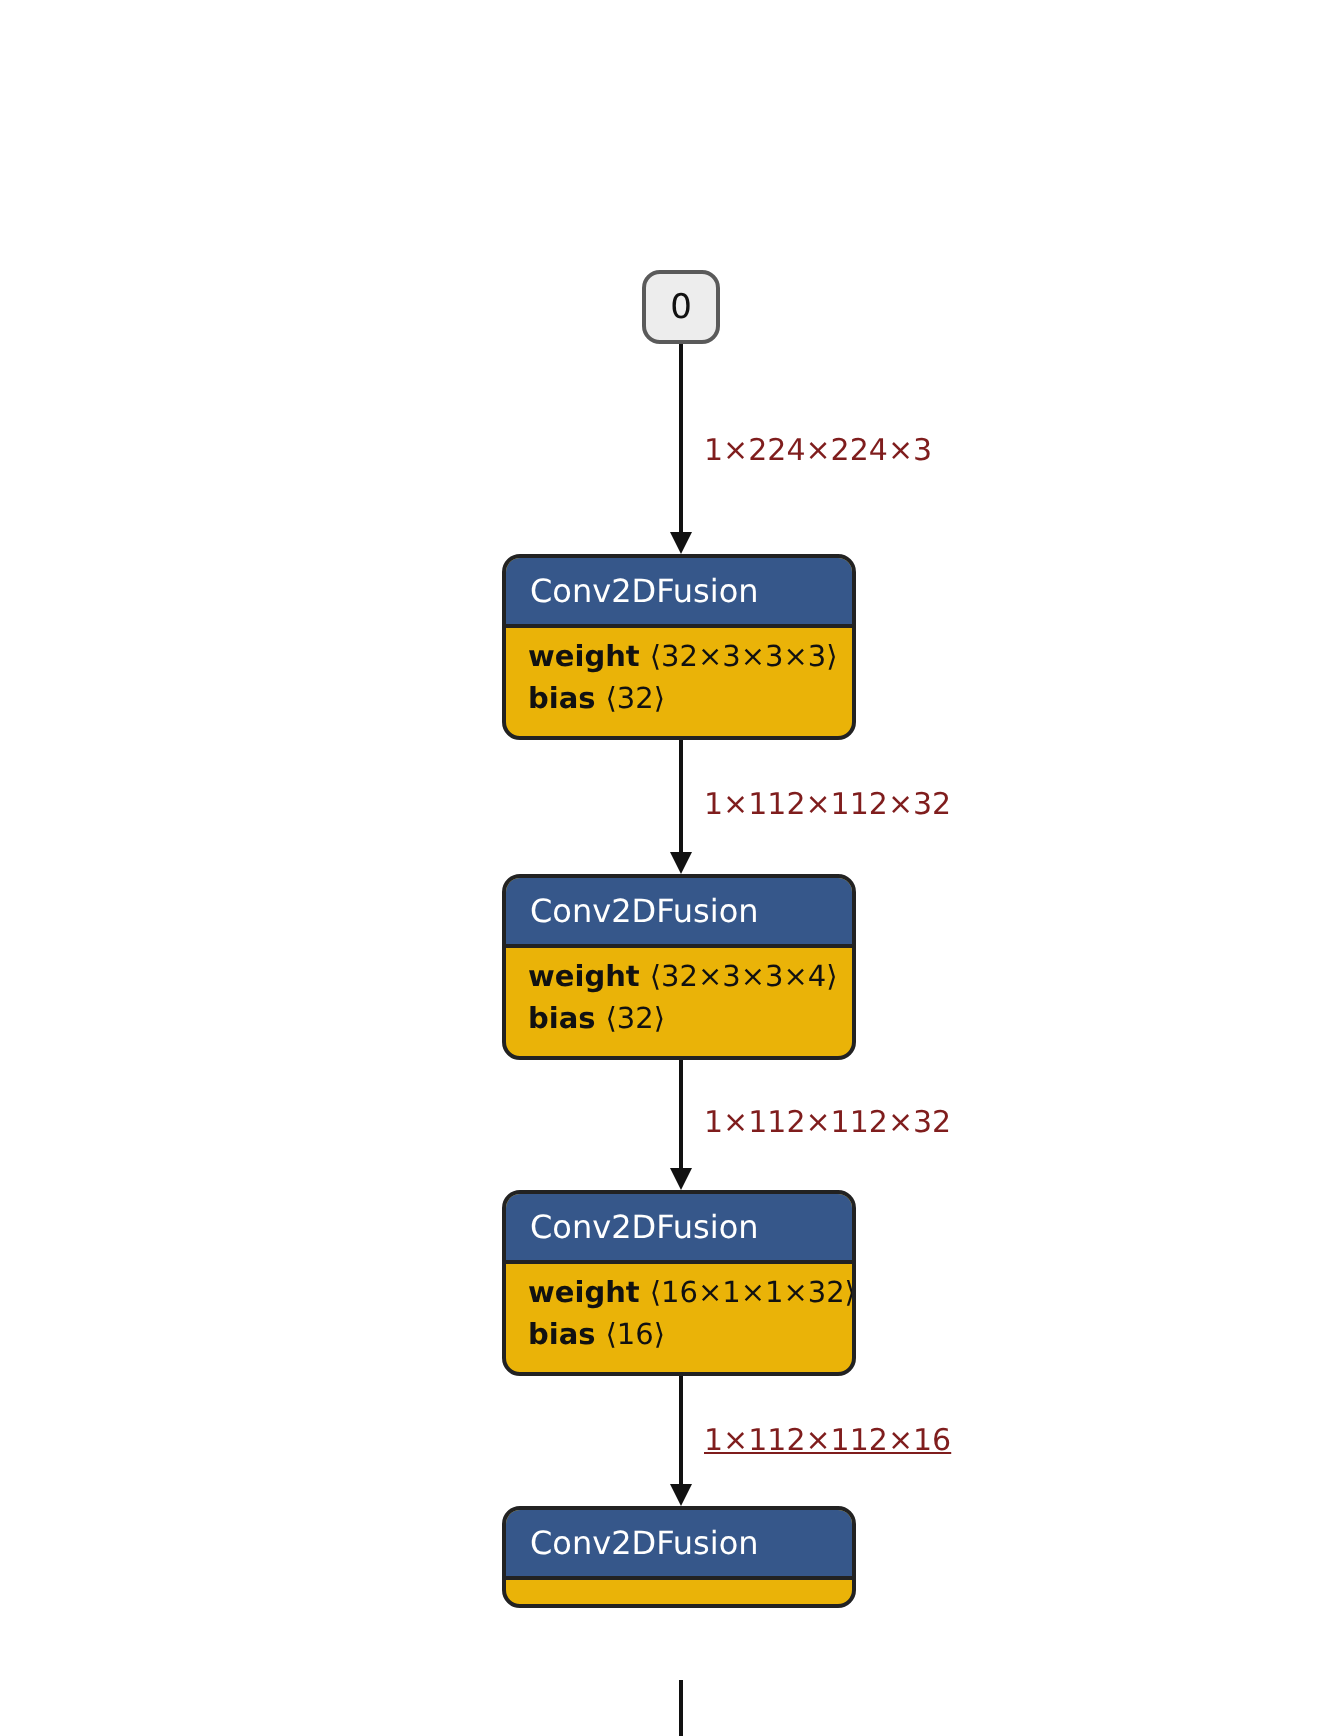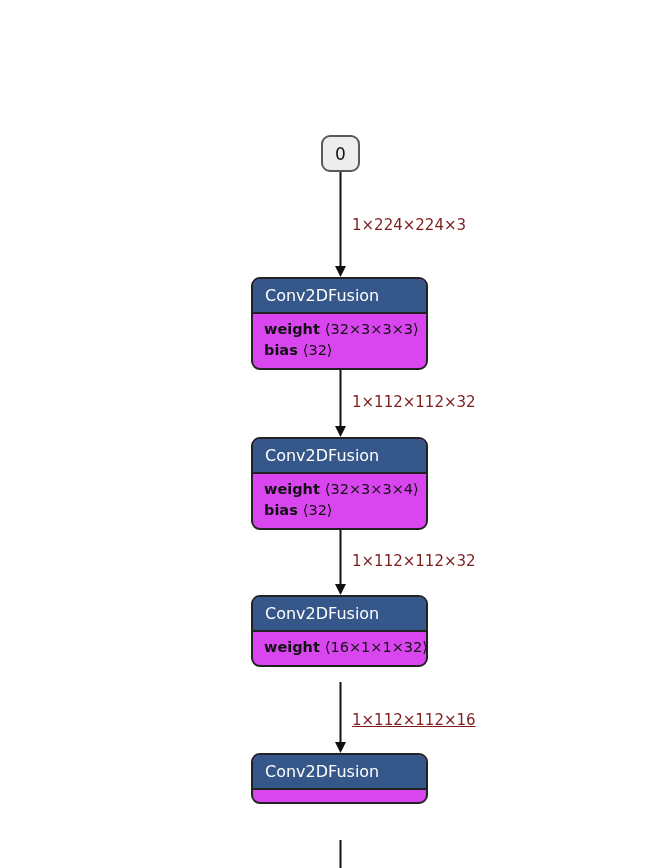--- a/index.html
+++ b/index.html
@@ -33,21 +33,21 @@
     justify-content: center;
     font-size: 17px;
     color: #111111;
     z-index: 2;
     cursor: pointer;
   }
   .op-node {
     position: absolute;
     left: 251px;
     width: 177px;
-    background: #d946ef;
+    background: #eab308;
     border: 2px solid #222222;
     border-radius: 9px;
     overflow: hidden;
     z-index: 2;
     cursor: pointer;
     box-sizing: border-box;
   }
   .op-node .header {
     background: #36578a;
     color: #ffffff;
@@ -138,20 +138,23 @@
       </div>
     </div>
   </div>
 
   <div class="op-node" id="node3">
     <div class="header">Conv2DFusion</div>
     <div class="body">
       <div class="attr-row">
         <span class="attr-name">weight</span><span class="attr-value">⟨16×1×1×32⟩</span>
       </div>
+      <div class="attr-row">
+        <span class="attr-name">bias</span><span class="attr-value">⟨16⟩</span>
+      </div>
     </div>
   </div>
 
   <div class="op-node" id="node4">
     <div class="header">Conv2DFusion</div>
     <div class="body">
     </div>
   </div>
 
 </div>

